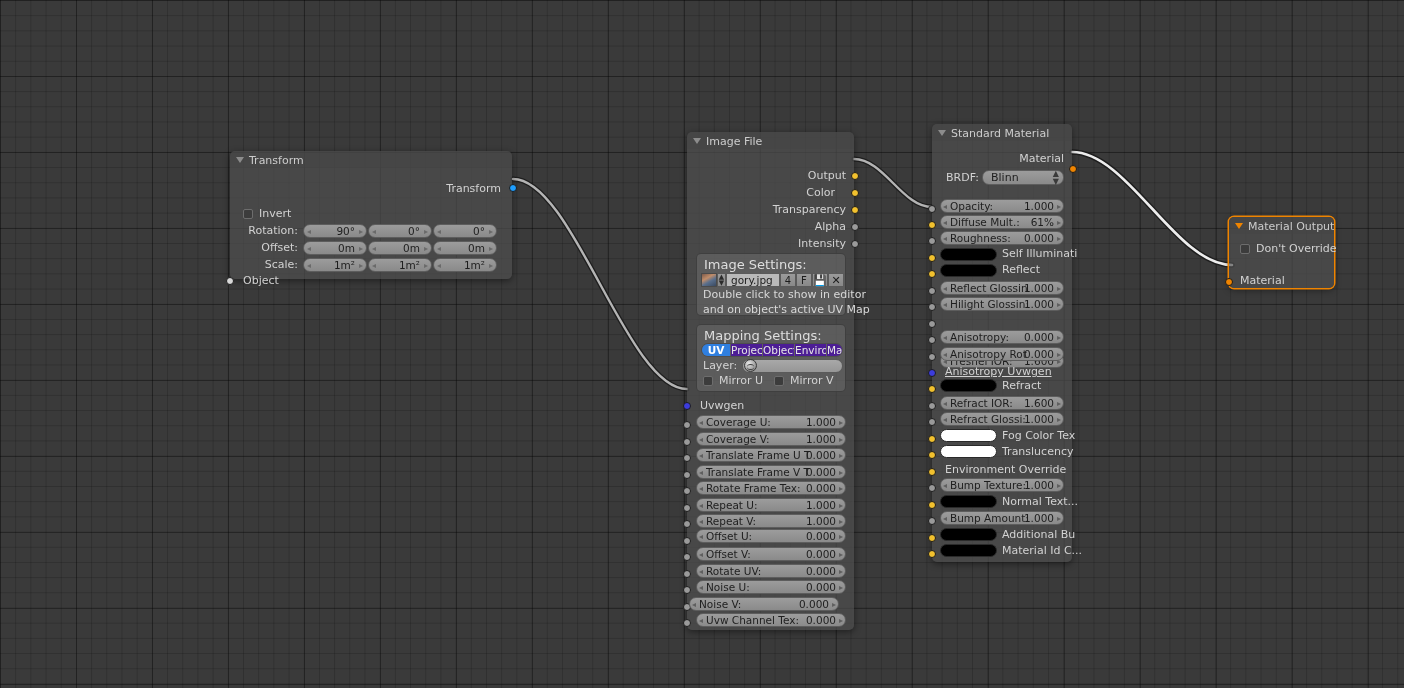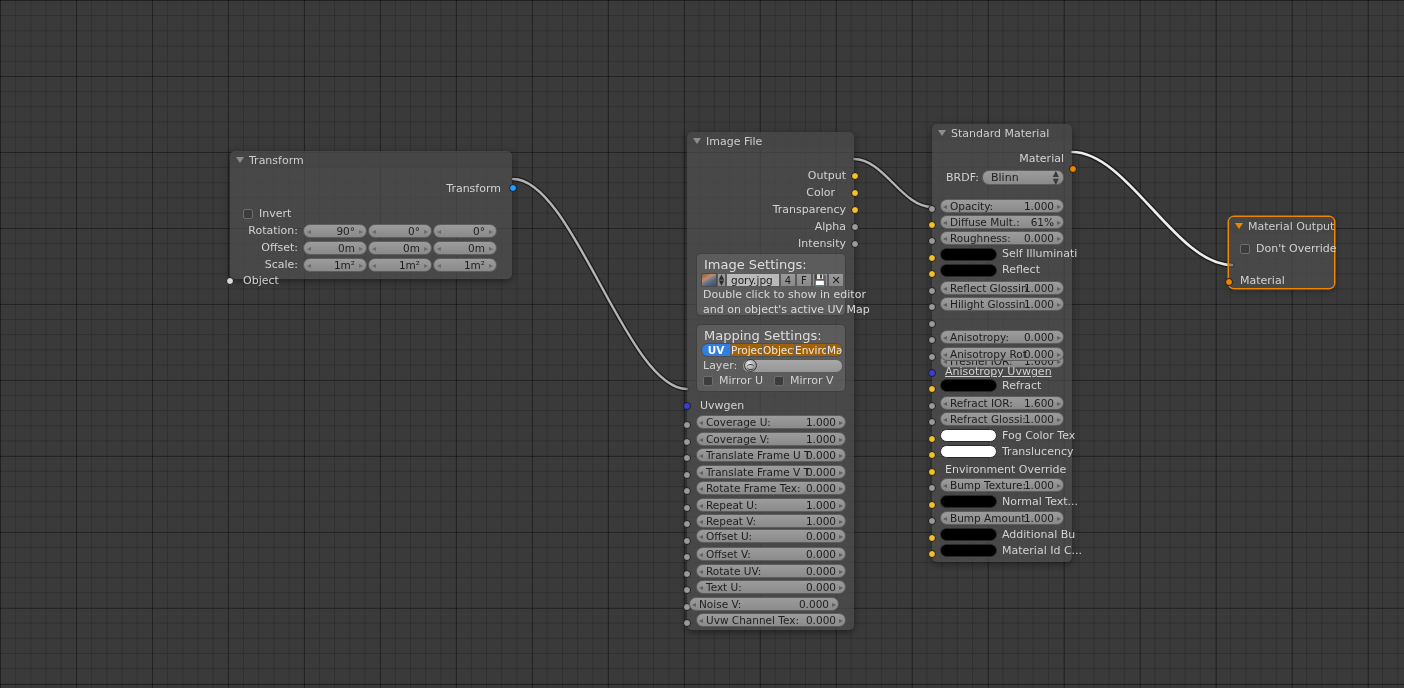--- a/index.html
+++ b/index.html
@@ -140,21 +140,21 @@
     background:linear-gradient(to bottom,#9a9a9a,#888888);
     border:1px solid #5a5a5a;
     font-size:7px;line-height:6px;color:#2a2a2a;text-align:center;
   }
   .helptext{position:absolute;font-size:11px;color:#d8d8d8;white-space:nowrap;}
 
   
   .tabs{position:absolute;height:14px;border-radius:7px;overflow:hidden;display:flex;
         border:1px solid #4e4e4e;box-sizing:border-box;}
   .tab{flex:0 0 auto;height:100%;line-height:12px;font-size:10.5px;color:#e6e6e6;
-       background:#a16207;text-align:center;border-right:1px solid #5e5e5e;
+       background:#4c1d95;text-align:center;border-right:1px solid #5e5e5e;
        overflow:hidden;white-space:nowrap;}
   .tab.active{background:#2f7fe0;color:#ffffff;font-weight:bold;}
   .tab:last-child{border-right:none;}
 
   .layerfield{
     position:absolute;height:14px;border-radius:7px;box-sizing:border-box;
     background:linear-gradient(to bottom,#a8a8a8,#969696);
     border:1px solid #5a5a5a;
   }
   .globe{
@@ -326,21 +326,21 @@
       </span>
 
     <span class="sock grey" style="left:-4px;top:421px;"></span>
     <span class="pill" style="left:9px;top:415px;width:150px;">
         <span class="pname">Rotate UV:</span>
         <span class="pval">0.000</span>
       </span>
 
     <span class="sock grey" style="left:-4px;top:437px;"></span>
     <span class="pill" style="left:9px;top:431px;width:150px;">
-        <span class="pname">Text U:</span>
+        <span class="pname">Noise U:</span>
         <span class="pval">0.000</span>
       </span>
 
     <span class="sock grey" style="left:-4px;top:454px;"></span>
     <span class="pill" style="left:2px;top:448px;width:150px;">
         <span class="pname">Noise V:</span>
         <span class="pval">0.000</span>
       </span>
 
     <span class="sock grey" style="left:-4px;top:470px;"></span>

